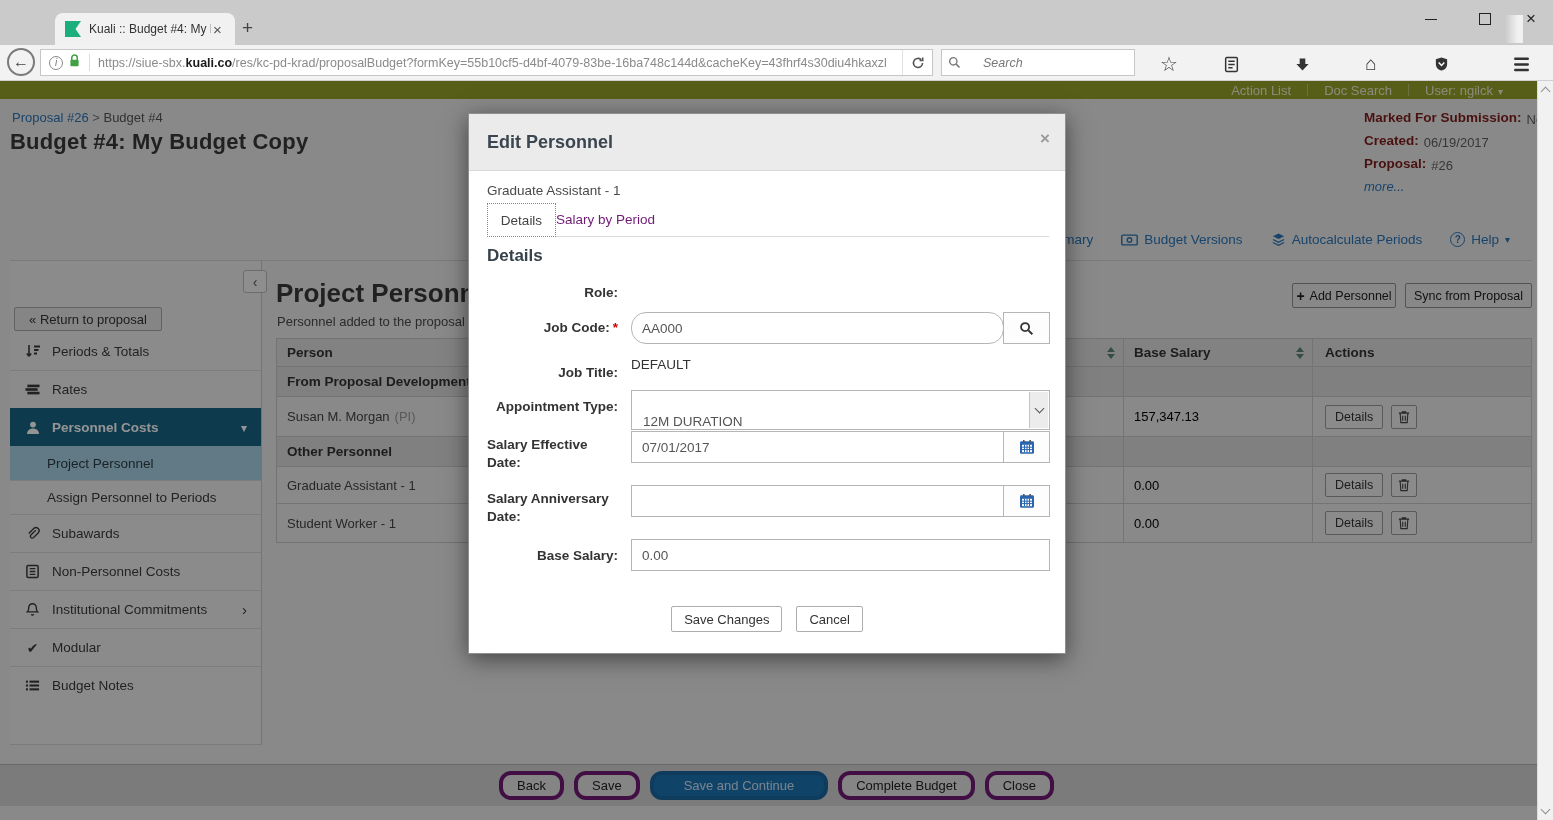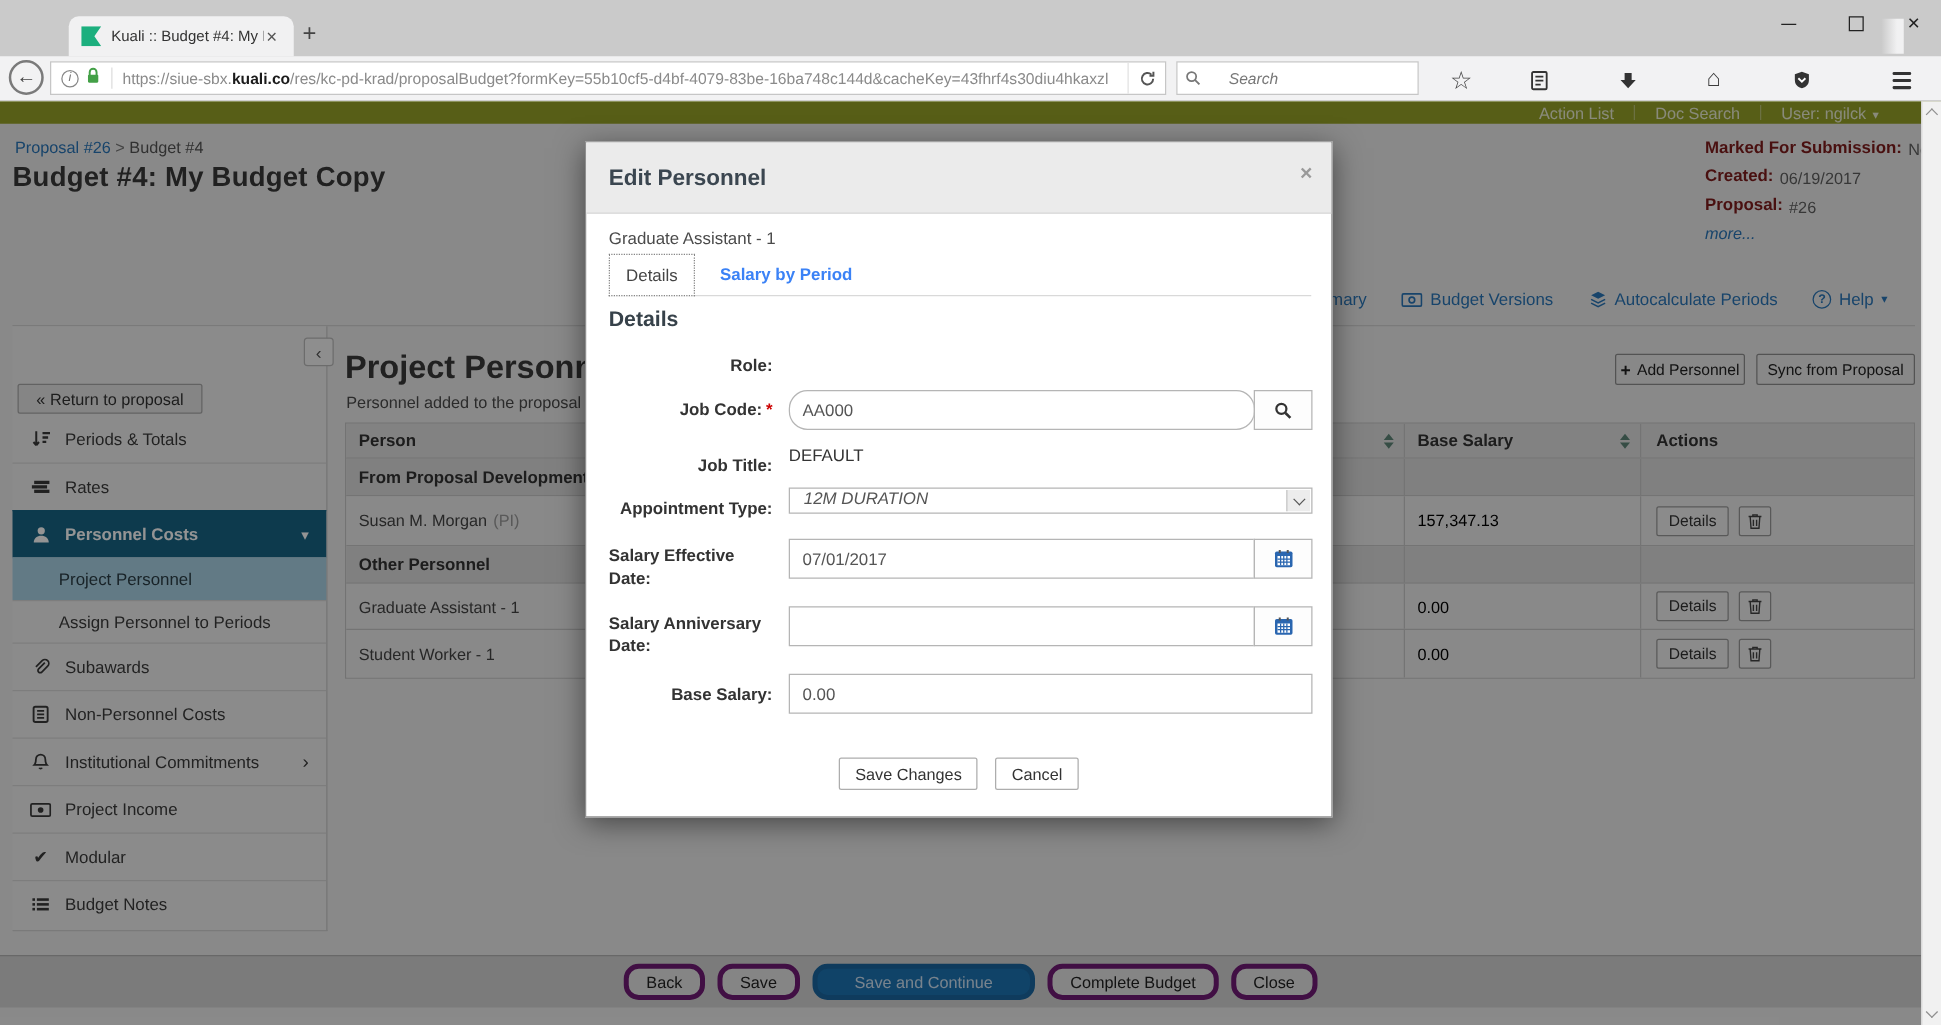--- a/index.html
+++ b/index.html
@@ -135,34 +135,34 @@
   .modal { position:absolute; left:468px; top:113px; width:598px; height:541px; background:#fff; z-index:100;
     border:1px solid #8f8f8f; box-shadow:0 5px 22px rgba(0,0,0,0.5); }
   .modal-head { position:absolute; left:0; top:0; width:100%; height:57px; background:#ebebeb; border-bottom:1px solid #d8d8d8;
     display:flex; align-items:center; padding-left:18px; }
   .modal-title { font-size:18px; font-weight:700; color:#3b4650; }
   .modal-x { position:absolute; right:15px; top:15px; font-size:17px; color:#9a9a9a; font-weight:700; }
   .modal-sub { position:absolute; left:18px; top:69px; font-size:13.5px; color:#4a4a4a; }
   .tabs { position:absolute; left:18px; top:89px; width:562px; height:34px; border-bottom:1px solid #d9d9d9; display:flex; align-items:stretch; }
   .tab-active { width:69px; border:1px dotted #858585; background:#fff; display:flex; align-items:center; justify-content:center;
     font-size:13.5px; color:#444; margin-bottom:-1px; }
-  .tab-link { margin-left:20px; display:flex; align-items:center; font-size:13.5px; color:#3b82f6;font-weight:bold; }
+  .tab-link { display:flex; align-items:center; font-size:13.5px; color:#701a75; }
   .modal-section { position:absolute; left:18px; top:132px; font-size:17px; font-weight:700; color:#37424a; }
 
   .flabel { position:absolute; left:18px; width:131px; font-size:13.5px; font-weight:700; color:#333; text-align:right; line-height:18px; }
   .flabel.wl { text-align:left; }
   .flabel .req { color:#c00; margin-left:3px; }
   .fvalue { position:absolute; left:162px; font-size:13.5px; color:#333; }
   .finput { position:absolute; left:162px; height:32px; border:1px solid #b5b5b5; background:#fff; font-size:13.5px; color:#555;
     padding-left:10px; font-family:"Liberation Sans","DejaVu Sans",sans-serif; outline:none; }
   .w-short { width:373px; } .w-full { width:419px; }
   .fbtn-attached { position:absolute; left:534px; width:47px; height:32px; border:1px solid #b5b5b5; background:#fdfdfd;
     display:flex; align-items:center; justify-content:center; }
-  .fselect { position:absolute; left:162px; width:419px; height:21px; border:1px solid #b5b5b5; background:#fff;
-    display:flex; align-items:flex-start; padding-left:11px; font-size:13.5px; color:#555;font-style:italic; }
+  .fselect { position:absolute; left:162px; width:419px; height:40px; border:1px solid #b5b5b5; background:#fff;
+    display:flex; align-items:flex-end; padding-left:11px; font-size:13.5px; color:#555; }
   .sel-chev { position:absolute; right:1px; top:1px; bottom:1px; width:19px; background:#ececec; border-left:1px solid #c5c5c5;
     display:flex; align-items:center; justify-content:center; }
   .sel-chev i { width:7px; height:7px; border-left:1.5px solid #555; border-top:1.5px solid #555; transform:rotate(225deg); margin-top:-3px; }
   .modal-btns { position:absolute; left:0; top:492px; width:100%; display:flex; justify-content:center; gap:14px; }
   .mbtn { height:26px; padding:0 12px; border:1px solid #adadad; background:#fff; border-radius:2px; font-size:13px; color:#333;
     display:flex; align-items:center; }
 </style>
 </head>
 <body>
 
@@ -353,29 +353,20 @@
           <span class="ic">
               <svg viewBox="0 0 16 16" width="15" height="15" fill="none" stroke="#3a3a3a" stroke-width="1.5">
                 <path d="M8 1.8a4 4 0 0 1 4 4c0 3.2 1.4 4.7 1.4 4.7H2.6S4 9 4 5.8a4 4 0 0 1 4-4z"></path>
                 <path d="M6.8 13a1.3 1.3 0 0 0 2.4 0"></path>
               </svg>
             </span>
           <span>Institutional Commitments</span>
           <span class="chev" style="font-size:15px;">›</span>
         </div>
         <div class="mi">
-          <span class="ic">
-              <svg viewBox="0 0 18 12" width="17" height="12">
-                <rect x="0.8" y="0.8" width="16.4" height="10.4" rx="1.2" fill="none" stroke="#3a3a3a" stroke-width="1.5"></rect>
-                <circle cx="9" cy="6" r="2.4" fill="#3a3a3a"></circle>
-              </svg>
-            </span>
-          <span>Project Income</span>
-        </div>
-        <div class="mi">
           <span class="ic" style="color:#3a3a3a;font-size:14px;">✔</span>
           <span>Modular</span>
         </div>
         <div class="mi">
           <span class="ic">
               <svg viewBox="0 0 16 16" width="15" height="15" fill="#3a3a3a">
                 <rect x="1" y="2.8" width="2.2" height="2.2"></rect>
                 <rect x="1" y="6.9" width="2.2" height="2.2"></rect>
                 <rect x="1" y="11" width="2.2" height="2.2"></rect>
                 <rect x="4.8" y="2.8" width="10.2" height="2.2"></rect>

